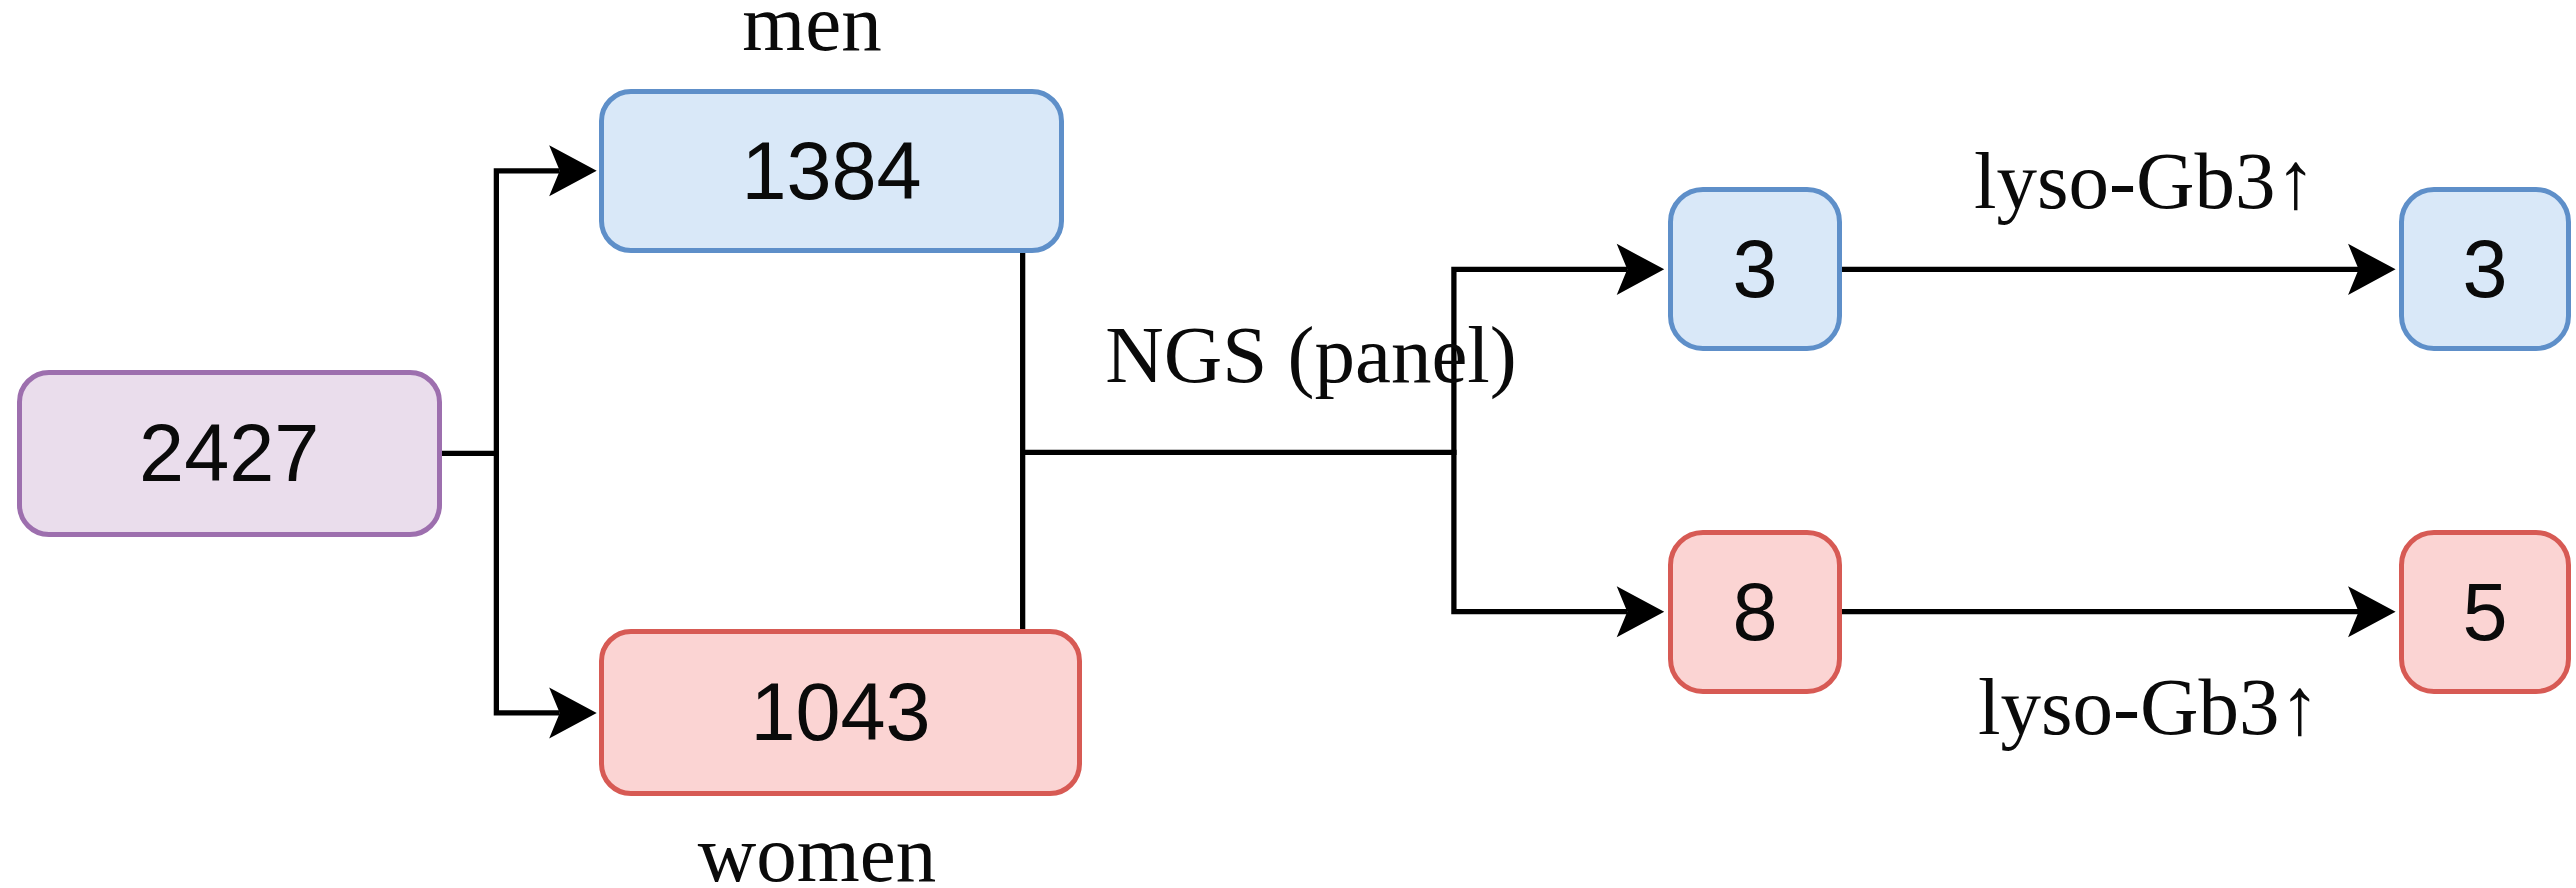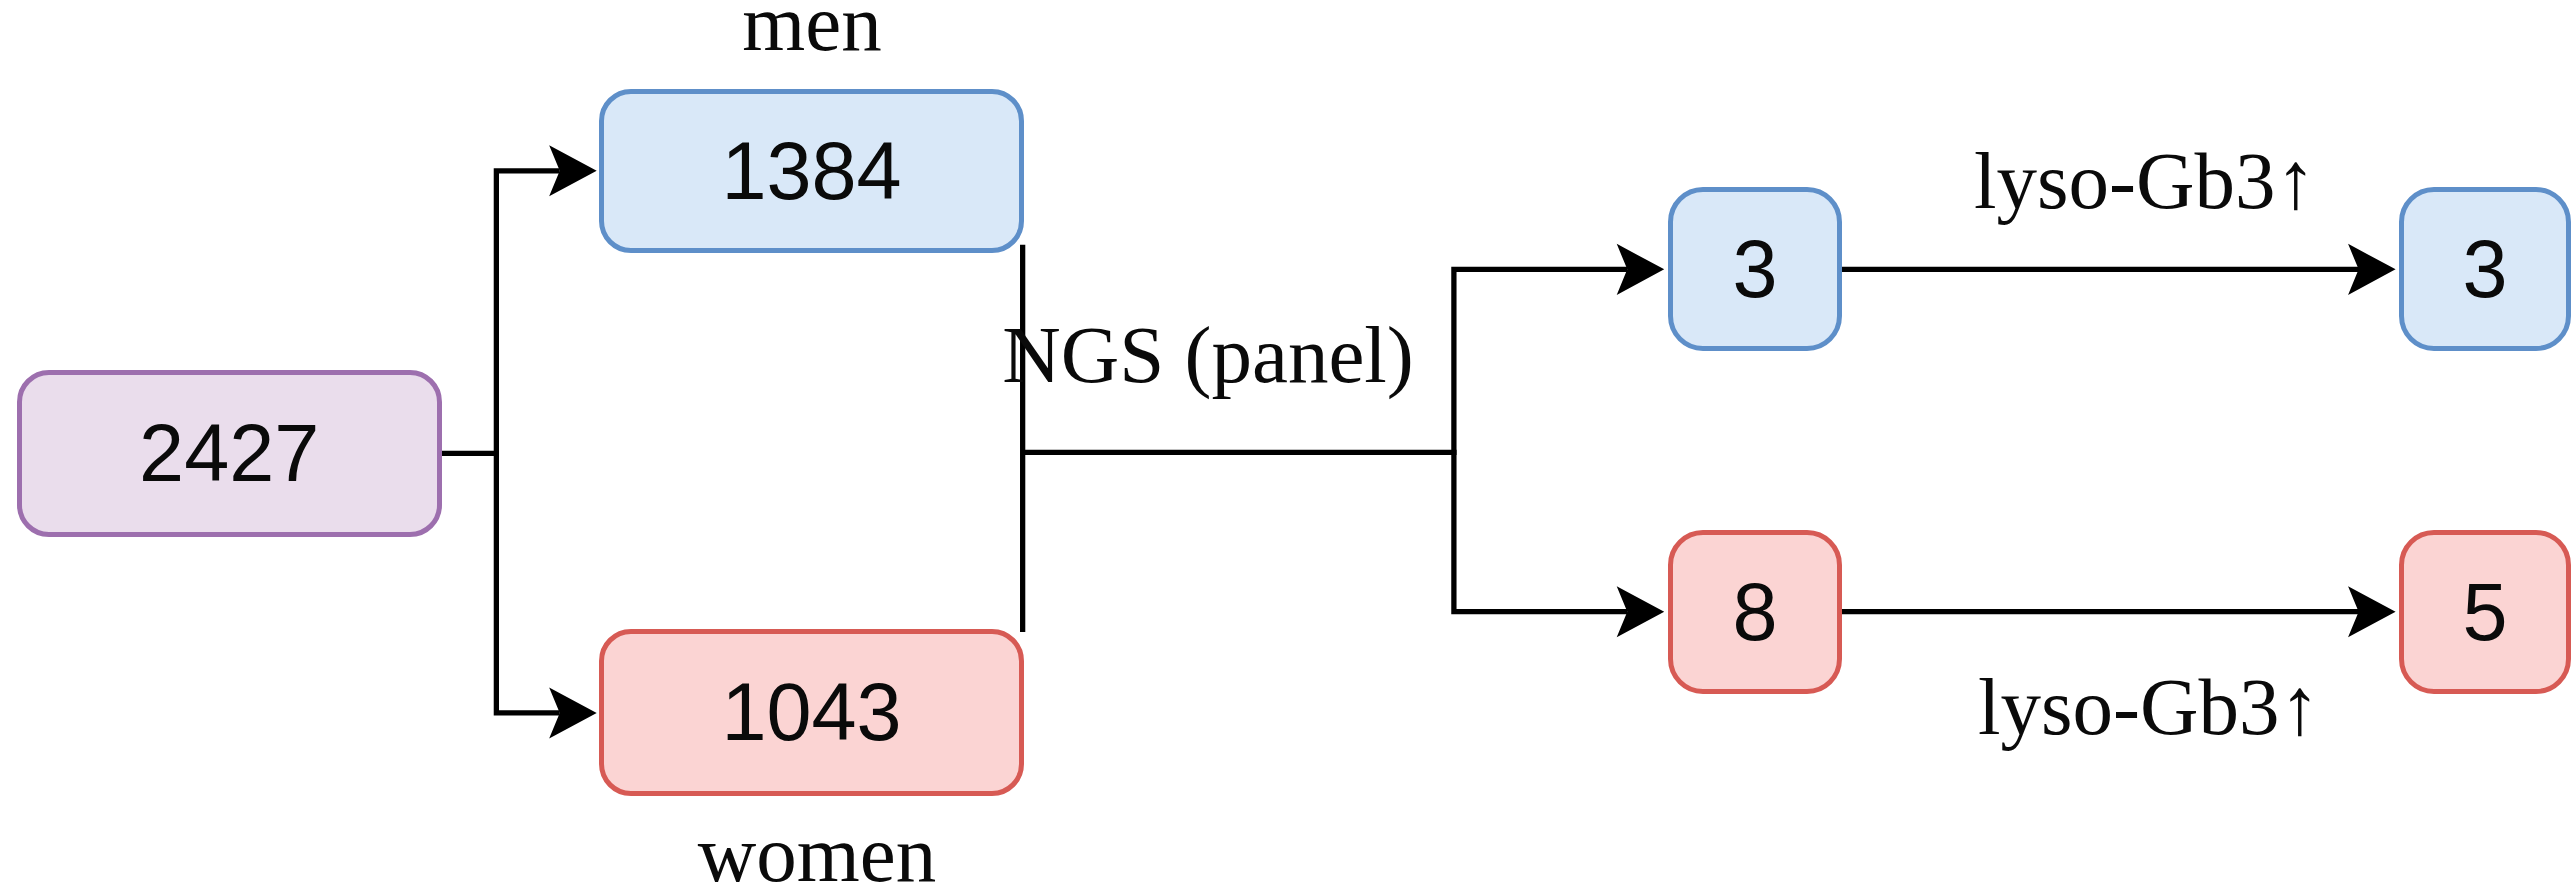--- a/index.html
+++ b/index.html
@@ -43,40 +43,40 @@
     font-family: "Liberation Sans", sans-serif;
     font-size: 81px;
     line-height: 1;
     color: var(--text, #0a0a0a);
   }
   .node.total   { background: var(--total-fill, #eaddec);  border-color: var(--total-border, #9d6fae); }
   .node.male    { background: var(--male-fill, #d9e8f8);   border-color: var(--male-border, #5e8fc9); }
   .node.female  { background: var(--female-fill, #fbd4d3); border-color: var(--female-border, #d75a54); }
 
   .node-total      { left: 16.7px;   top: 370px; width: 425px; height: 167px; }
-  .node-men        { left: 599px;  top: 89px; width: 425px; height: 164px; }
-  .node-women      { left: 599px;  top: 629px; width: 425px; height: 167px; }
+  .node-men        { left: 599px;  top: 89px; width: 465px; height: 164px; }
+  .node-women      { left: 599px;  top: 629px; width: 483px; height: 167px; }
   .node-ngs-men    { left: 1668px; top: 187px; width: 174px; height: 164px; border-radius: 35px; }
   .node-ngs-women  { left: 1668px; top: 530px; width: 174px; height: 164px; border-radius: 35px; }
   .node-lyso-men   { left: 2399px; top: 187px; width: 172px; height: 164px; border-radius: 35px; }
   .node-lyso-women { left: 2399px; top: 530px; width: 172px; height: 164px; border-radius: 35px; }
 
   .lbl {
     position: absolute;
     font-family: "Liberation Serif", serif;
     font-size: 81px;
     line-height: 84px;
     white-space: nowrap;
     text-align: center;
     transform: translateX(-50%);
     color: var(--text, #0a0a0a);
   }
   .lbl-men            { left: 812px;  top: -19.4px; }
   .lbl-total-patients { left: 222px;  top: 176px; }
-  .lbl-ngs            { left: 1208px; top: 313px; }
+  .lbl-ngs            { left: 1311px; top: 313px; }
   .lbl-lyso-top       { left: 2145px; top: 139px; }
   .lbl-lyso-bottom    { left: 2149px; top: 665px; }
   .lbl-women          { left: 817px;  top: 812px; }
 </style>
 </head>
 <body>
 
 <div class="canvas">
 
   <svg class="wires" viewBox="0 0 2927 1010">

